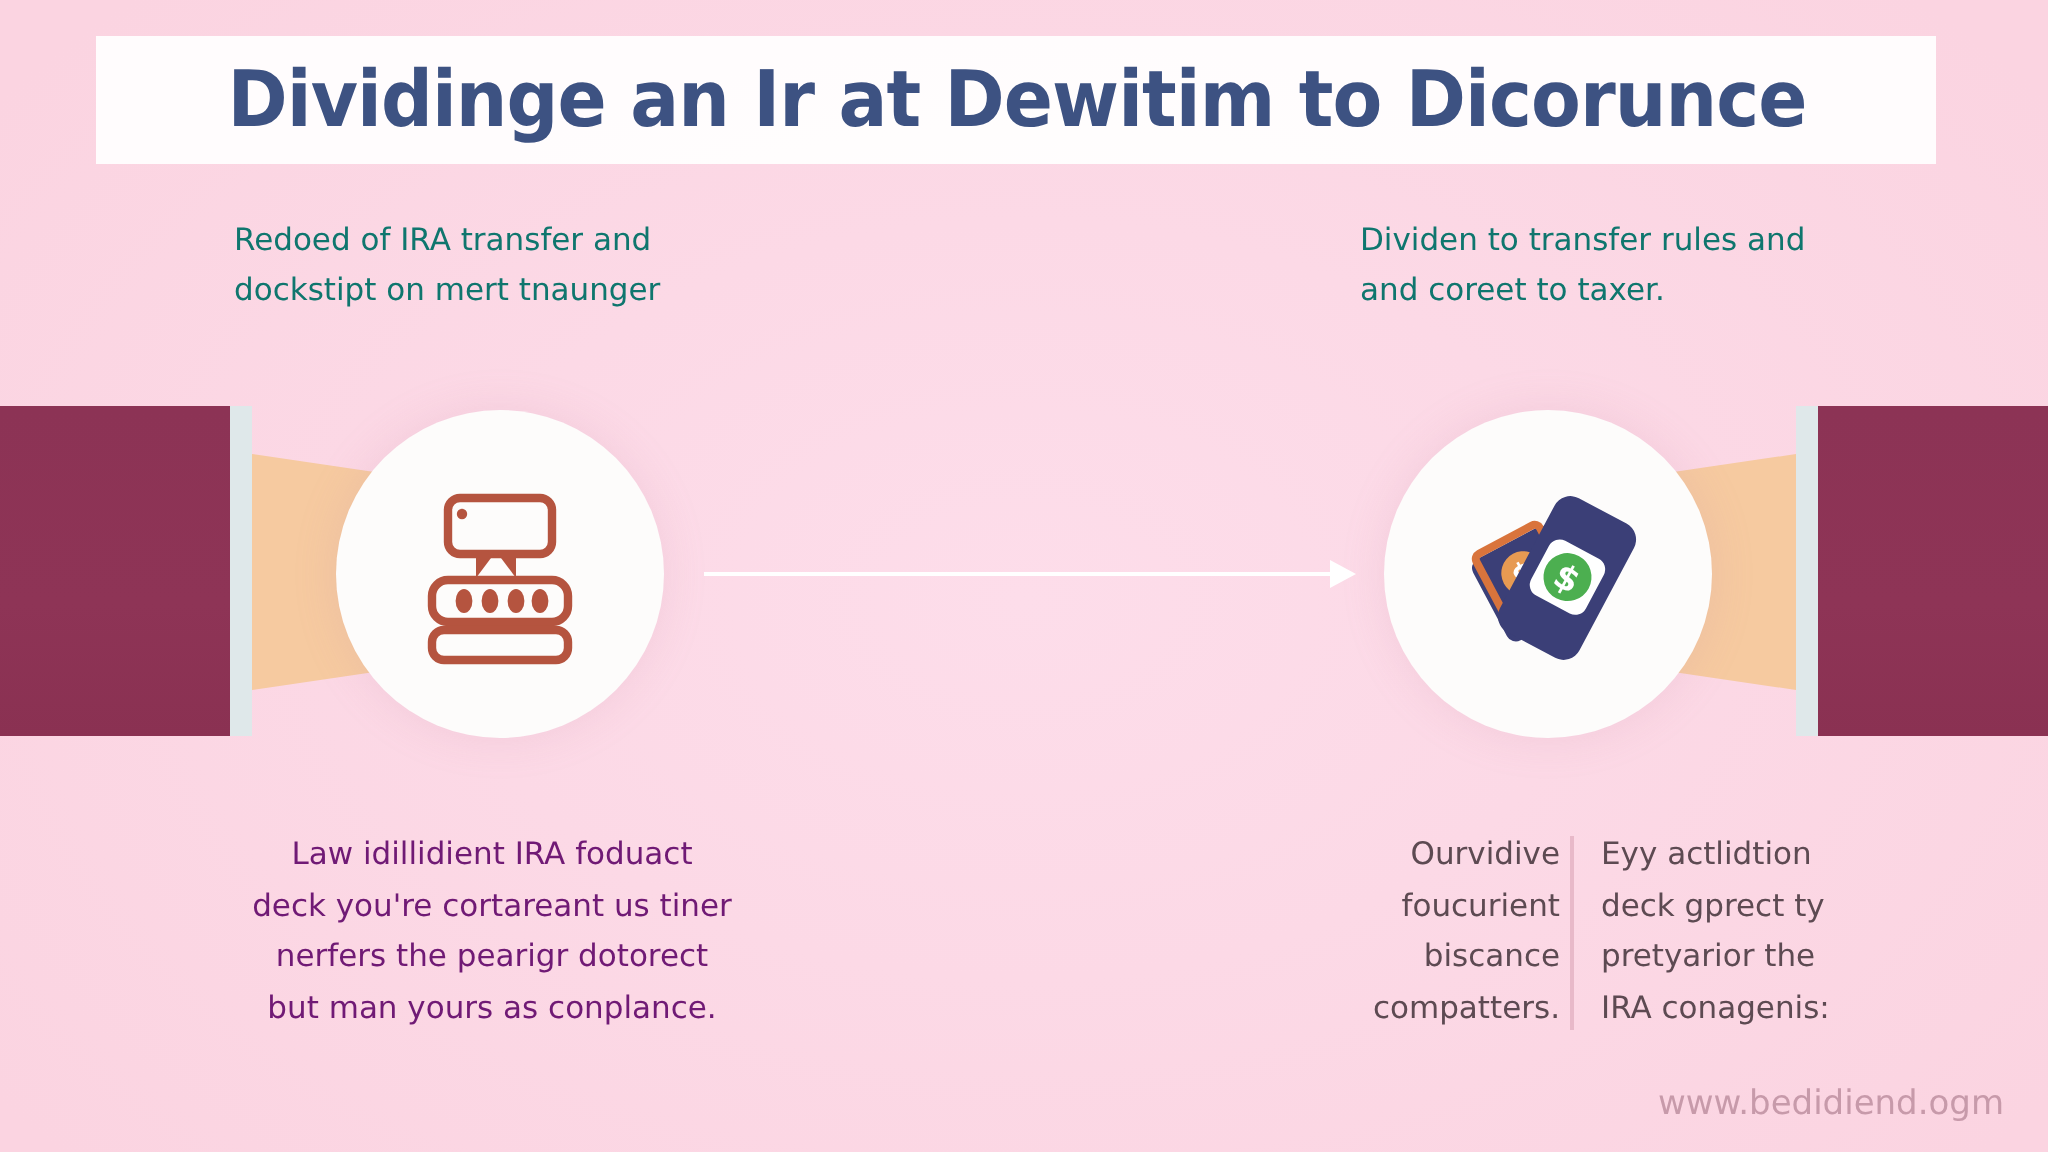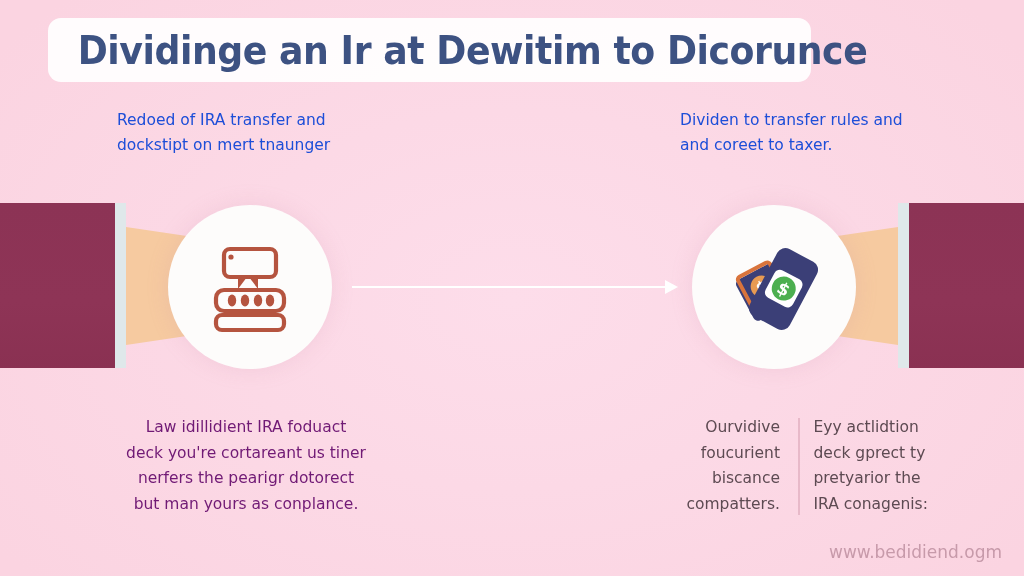--- a/index.html
+++ b/index.html
@@ -23,42 +23,41 @@
     width: 1024px; height: 576px;
     background: radial-gradient(ellipse 640px 420px at 512px 300px,
                 #fdddea 0%, #fcd9e6 45%, #fbd4e1 100%);
   }
 
   
   .title-banner {
     position: absolute;
     left: 48px;
     top: 18px;
-    width: 763px;
+    width: 920px;
     height: 64px;
     background: rgba(255,255,255,0.93);
     display: flex;
     align-items: center;
-    justify-content: flex-start;
-    border-radius: 13px;
+    justify-content: center;
   }
   .title-text {
     font-family: "DejaVu Sans", sans-serif;
     font-weight: bold;
     font-size: 39px;
     letter-spacing: -0.5px;
     color: #3d5282;
     white-space: nowrap;
     transform: scaleX(0.93);
   }
 
   
   .caption {
     position: absolute;
-    color: #1d4ed8;
+    color: #0f766e;
     font-size: 15.5px;
     line-height: 25px;
     font-family: "DejaVu Sans", sans-serif;
   }
   .caption-left  { left: 117px; top: 108px; width: 320px; }
   .caption-right { left: 680px; top: 108px; width: 320px; }
   .caption .line { display: block; }
 
   
   .arm {
@@ -167,21 +166,21 @@
     top: 415px;
     width: 250px;
     display: flex;
   }
   .body-col {
     width: 104px;
     color: #5d4a52;
     font-size: 15.5px;
     line-height: 25.5px;
   }
-  .body-col.first  { text-align: right; padding-right: 18px; }
+  .body-col.first  { text-align: right; padding-right: 5px; }
   .body-col.second { text-align: left;  padding-left: 14px; }
   .col-divider {
     width: 1.5px;
     background: #e8b9c9;
     height: 97px;
     margin-top: 3px;
   }
   .body-text .line, .body-col .line { display: block; white-space: nowrap; }
 
   

